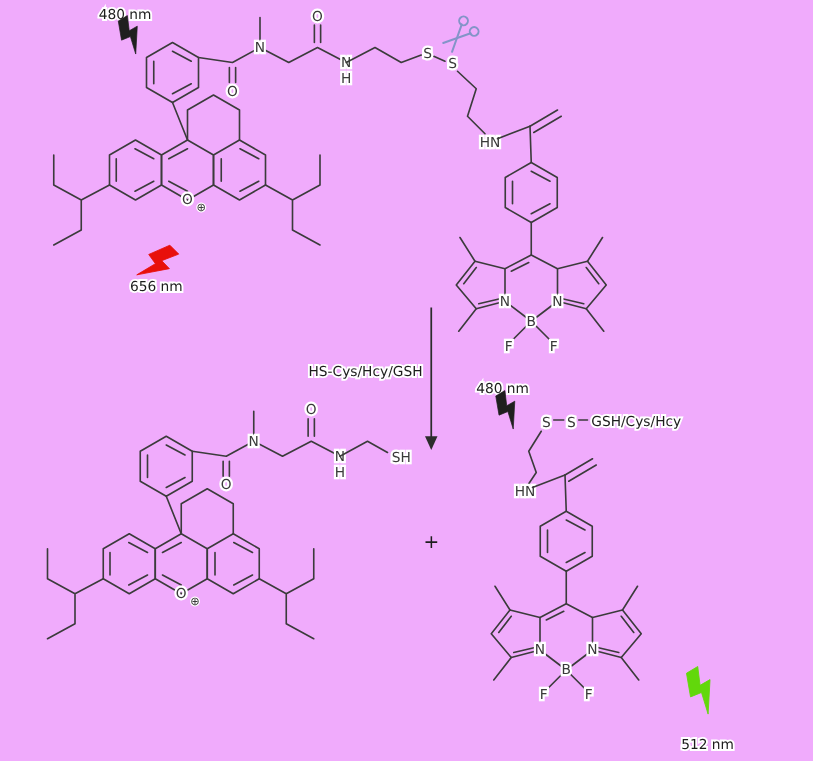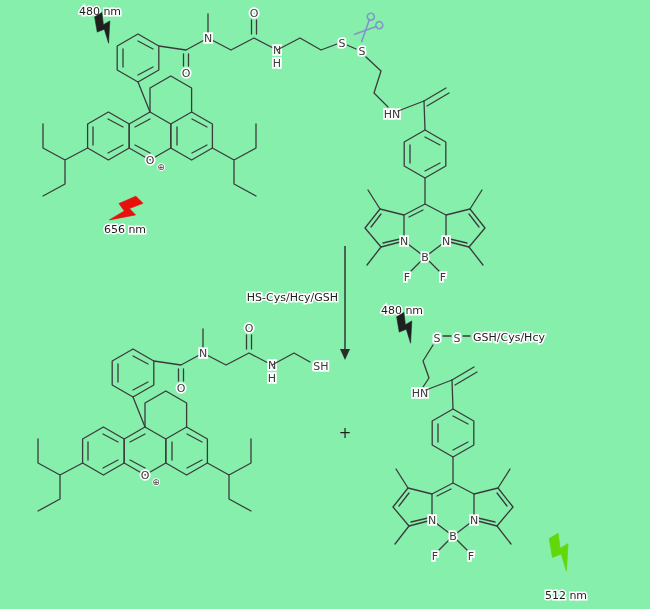--- a/index.html
+++ b/index.html
@@ -1,16 +1,16 @@
 <!DOCTYPE html>
 <html><head>
 <meta charset="utf-8">
 <style>
   html,body { margin:0; padding:0; background:#ffffff; font-family:"DejaVu Sans", sans-serif; }
-  .canvas { position:relative; width:650px; height:609px; background:#86efac; overflow:hidden; }
+  .canvas { position:relative; width:650px; height:609px; background:#f0abfc; overflow:hidden; }
   svg { display:block; }
   svg text { font-family:"DejaVu Sans", sans-serif; }
   .bond { stroke:#3b3b3b; stroke-width:1.3; fill:none; stroke-linejoin:round; stroke-linecap:round; }
   .atom { font-size:11px; fill:#3a3a3a; text-anchor:middle; dominant-baseline:central;
           stroke:#ffffff; stroke-width:3.5px; paint-order:stroke; }
   .charge { font-size:9px; fill:#3a3a3a; text-anchor:middle; dominant-baseline:central;
             stroke:#ffffff; stroke-width:2px; paint-order:stroke; }
   .note { font-size:11px; fill:#1d1d1d; stroke:#ffffff; stroke-width:3px; paint-order:stroke; }
   .note-mid { text-anchor:middle; }
   .note-end { text-anchor:end; }

